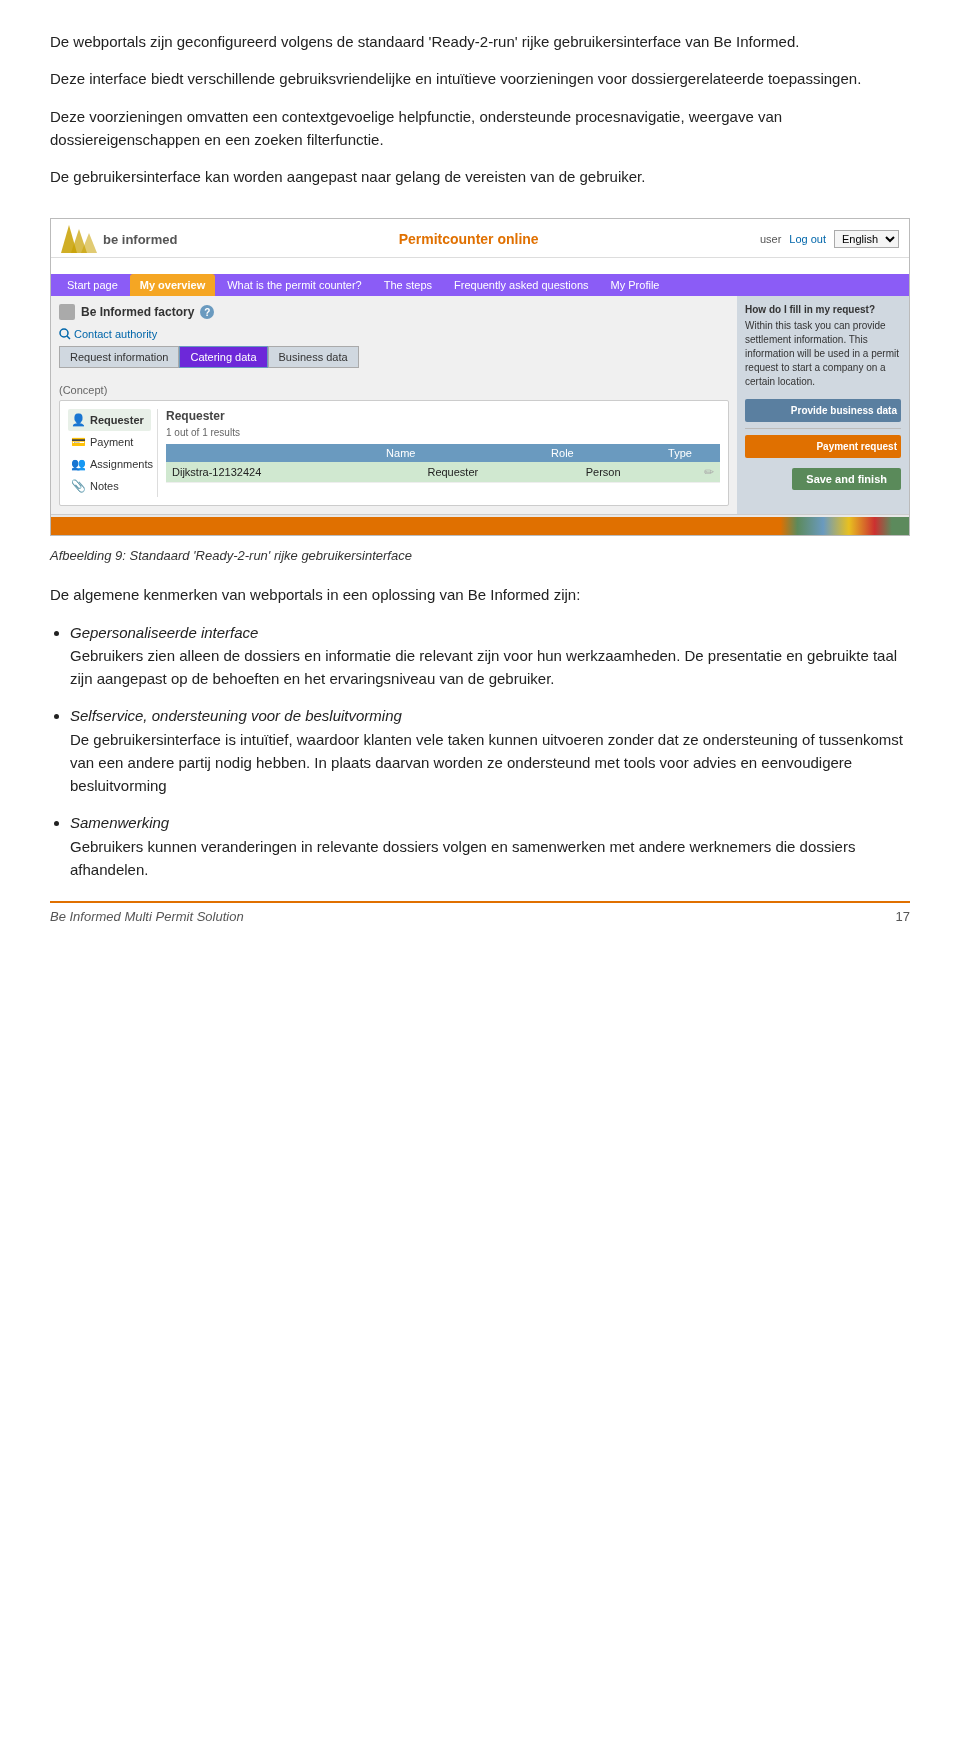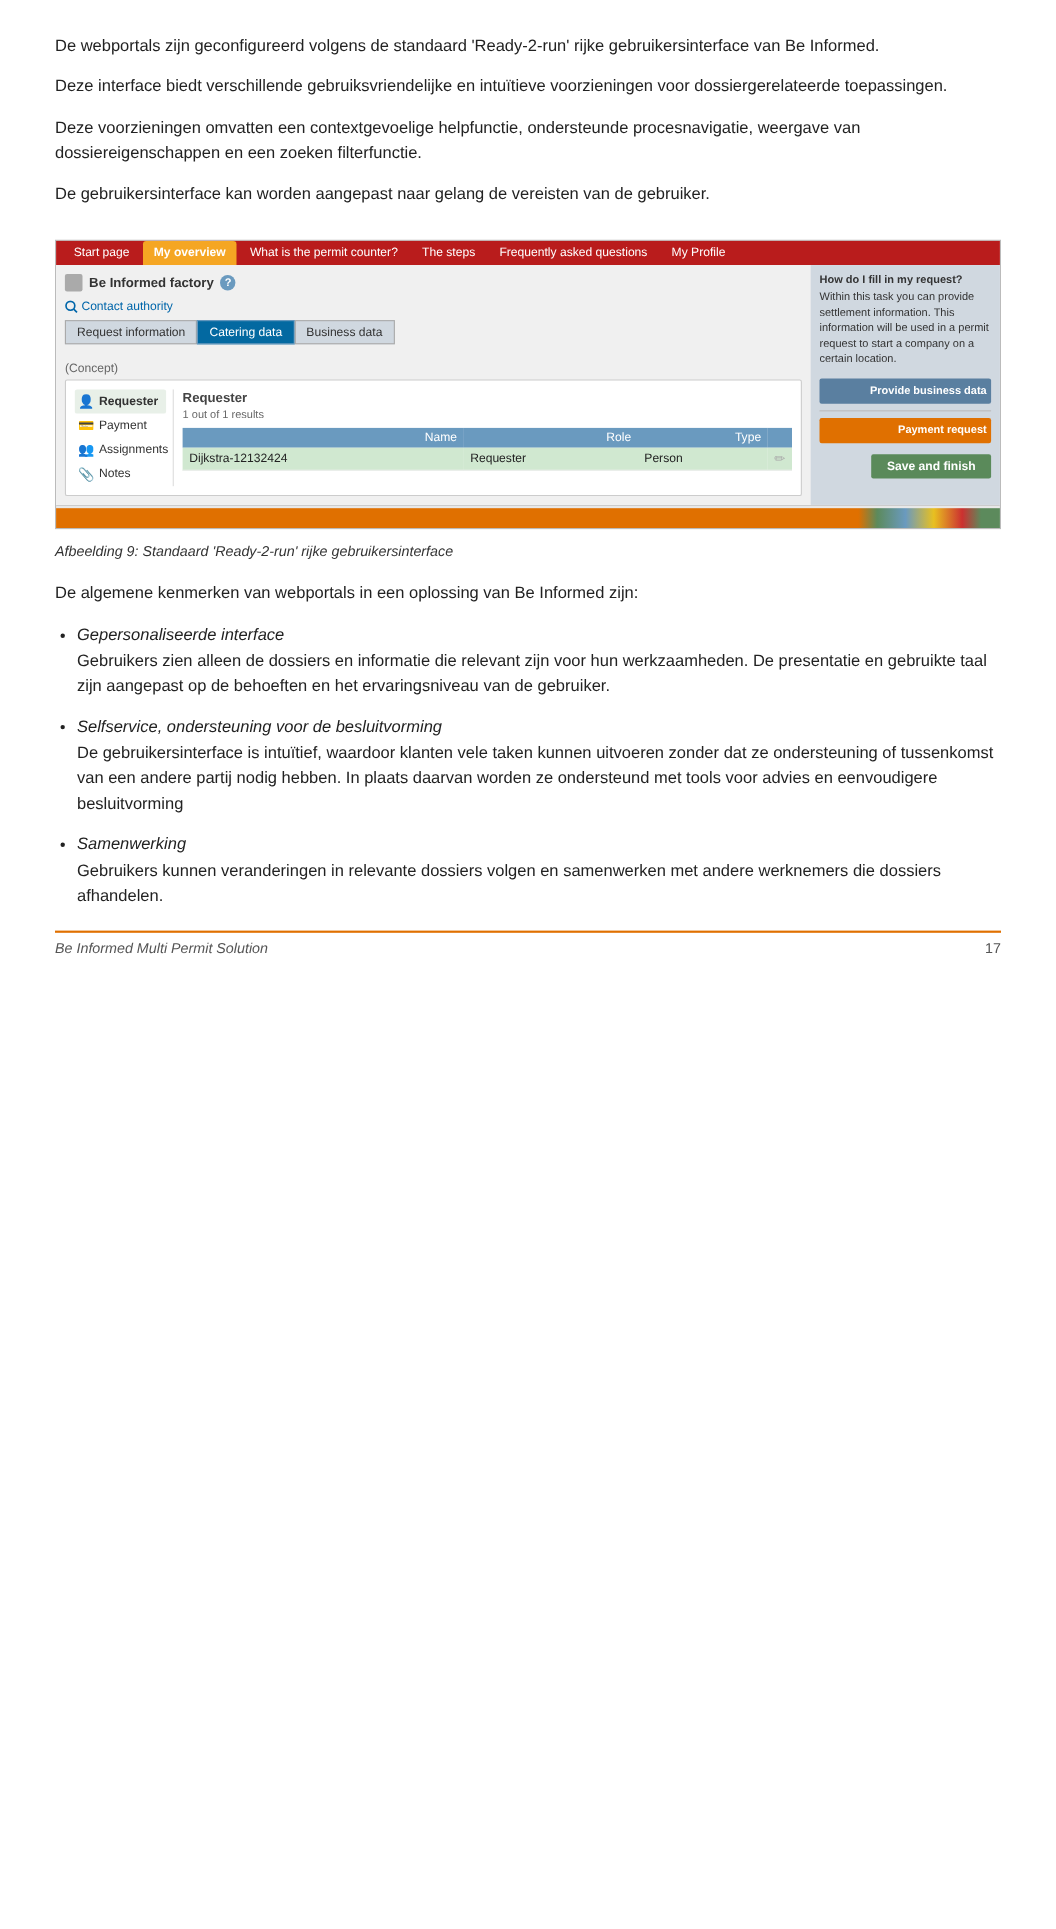--- a/index.html
+++ b/index.html
@@ -78,25 +78,26 @@
     }
     .lang-select {
       font-size: 11px;
       border: 1px solid #aaa;
       padding: 1px 3px;
       background: #f5f5f5;
     }
 
     
     .app-navbar {
-      background: #b91c1c;
+      background: #8b5cf6;
       display: flex;
       align-items: stretch;
       padding: 0 6px;
       gap: 2px;
+      margin-top: 16px;
     }
     .nav-item {
       padding: 5px 10px;
       font-size: 11px;
       color: #fff;
       cursor: pointer;
       white-space: nowrap;
     }
     .nav-item.active {
       background: #f5a623;
@@ -169,21 +170,21 @@
     }
     .content-tab {
       padding: 4px 10px;
       font-size: 11px;
       border: 1px solid #aaa;
       background: #d0d8e0;
       cursor: pointer;
       color: #333;
     }
     .content-tab.active {
-      background: #0369a1;
+      background: #6d28d9;
       color: #fff;
       border-color: #6a9abf;
     }
 
     
     .concept-badge {
       text-align: left;
       font-size: 11px;
       color: #666;
       margin-bottom: 4px;
@@ -385,20 +386,38 @@
 <div class="top-text">
   <p>De webportals zijn geconfigureerd volgens de standaard 'Ready-2-run' rijke gebruikersinterface van Be Informed.</p>
   <p>Deze interface biedt verschillende gebruiksvriendelijke en intuïtieve voorzieningen voor dossiergerelateerde toepassingen.</p>
   <p>Deze voorzieningen omvatten een contextgevoelige helpfunctie, ondersteunde procesnavigatie, weergave van dossiereigenschappen en een zoeken filterfunctie.</p>
   <p>De gebruikersinterface kan worden aangepast naar gelang de vereisten van de gebruiker.</p>
 </div>
 
 <div class="screenshot-box">
   <div class="app-chrome">
 
+    <div class="app-topbar">
+      <div class="app-logo">
+        <svg class="logo-icon" viewBox="0 0 36 28">
+          <polygon points="0,28 8,0 16,28" fill="#c8a000" opacity="0.85"></polygon>
+          <polygon points="10,28 18,4 26,28" fill="#c8a000" opacity="0.7"></polygon>
+          <polygon points="20,28 28,8 36,28" fill="#c8a000" opacity="0.55"></polygon>
+        </svg>
+        <span class="logo-text">be informed</span>
+      </div>
+      <div class="app-title-center">Permitcounter online</div>
+      <div class="app-user-area">
+        <span>user</span>
+        <a>Log out</a>
+        <select class="lang-select">
+          <option>English</option>
+        </select>
+      </div>
+    </div>
 
     <div class="app-navbar">
       <div class="nav-item">Start page</div>
       <div class="nav-item active">My overview</div>
       <div class="nav-item">What is the permit counter?</div>
       <div class="nav-item">The steps</div>
       <div class="nav-item">Frequently asked questions</div>
       <div class="nav-item">My Profile</div>
     </div>
 

